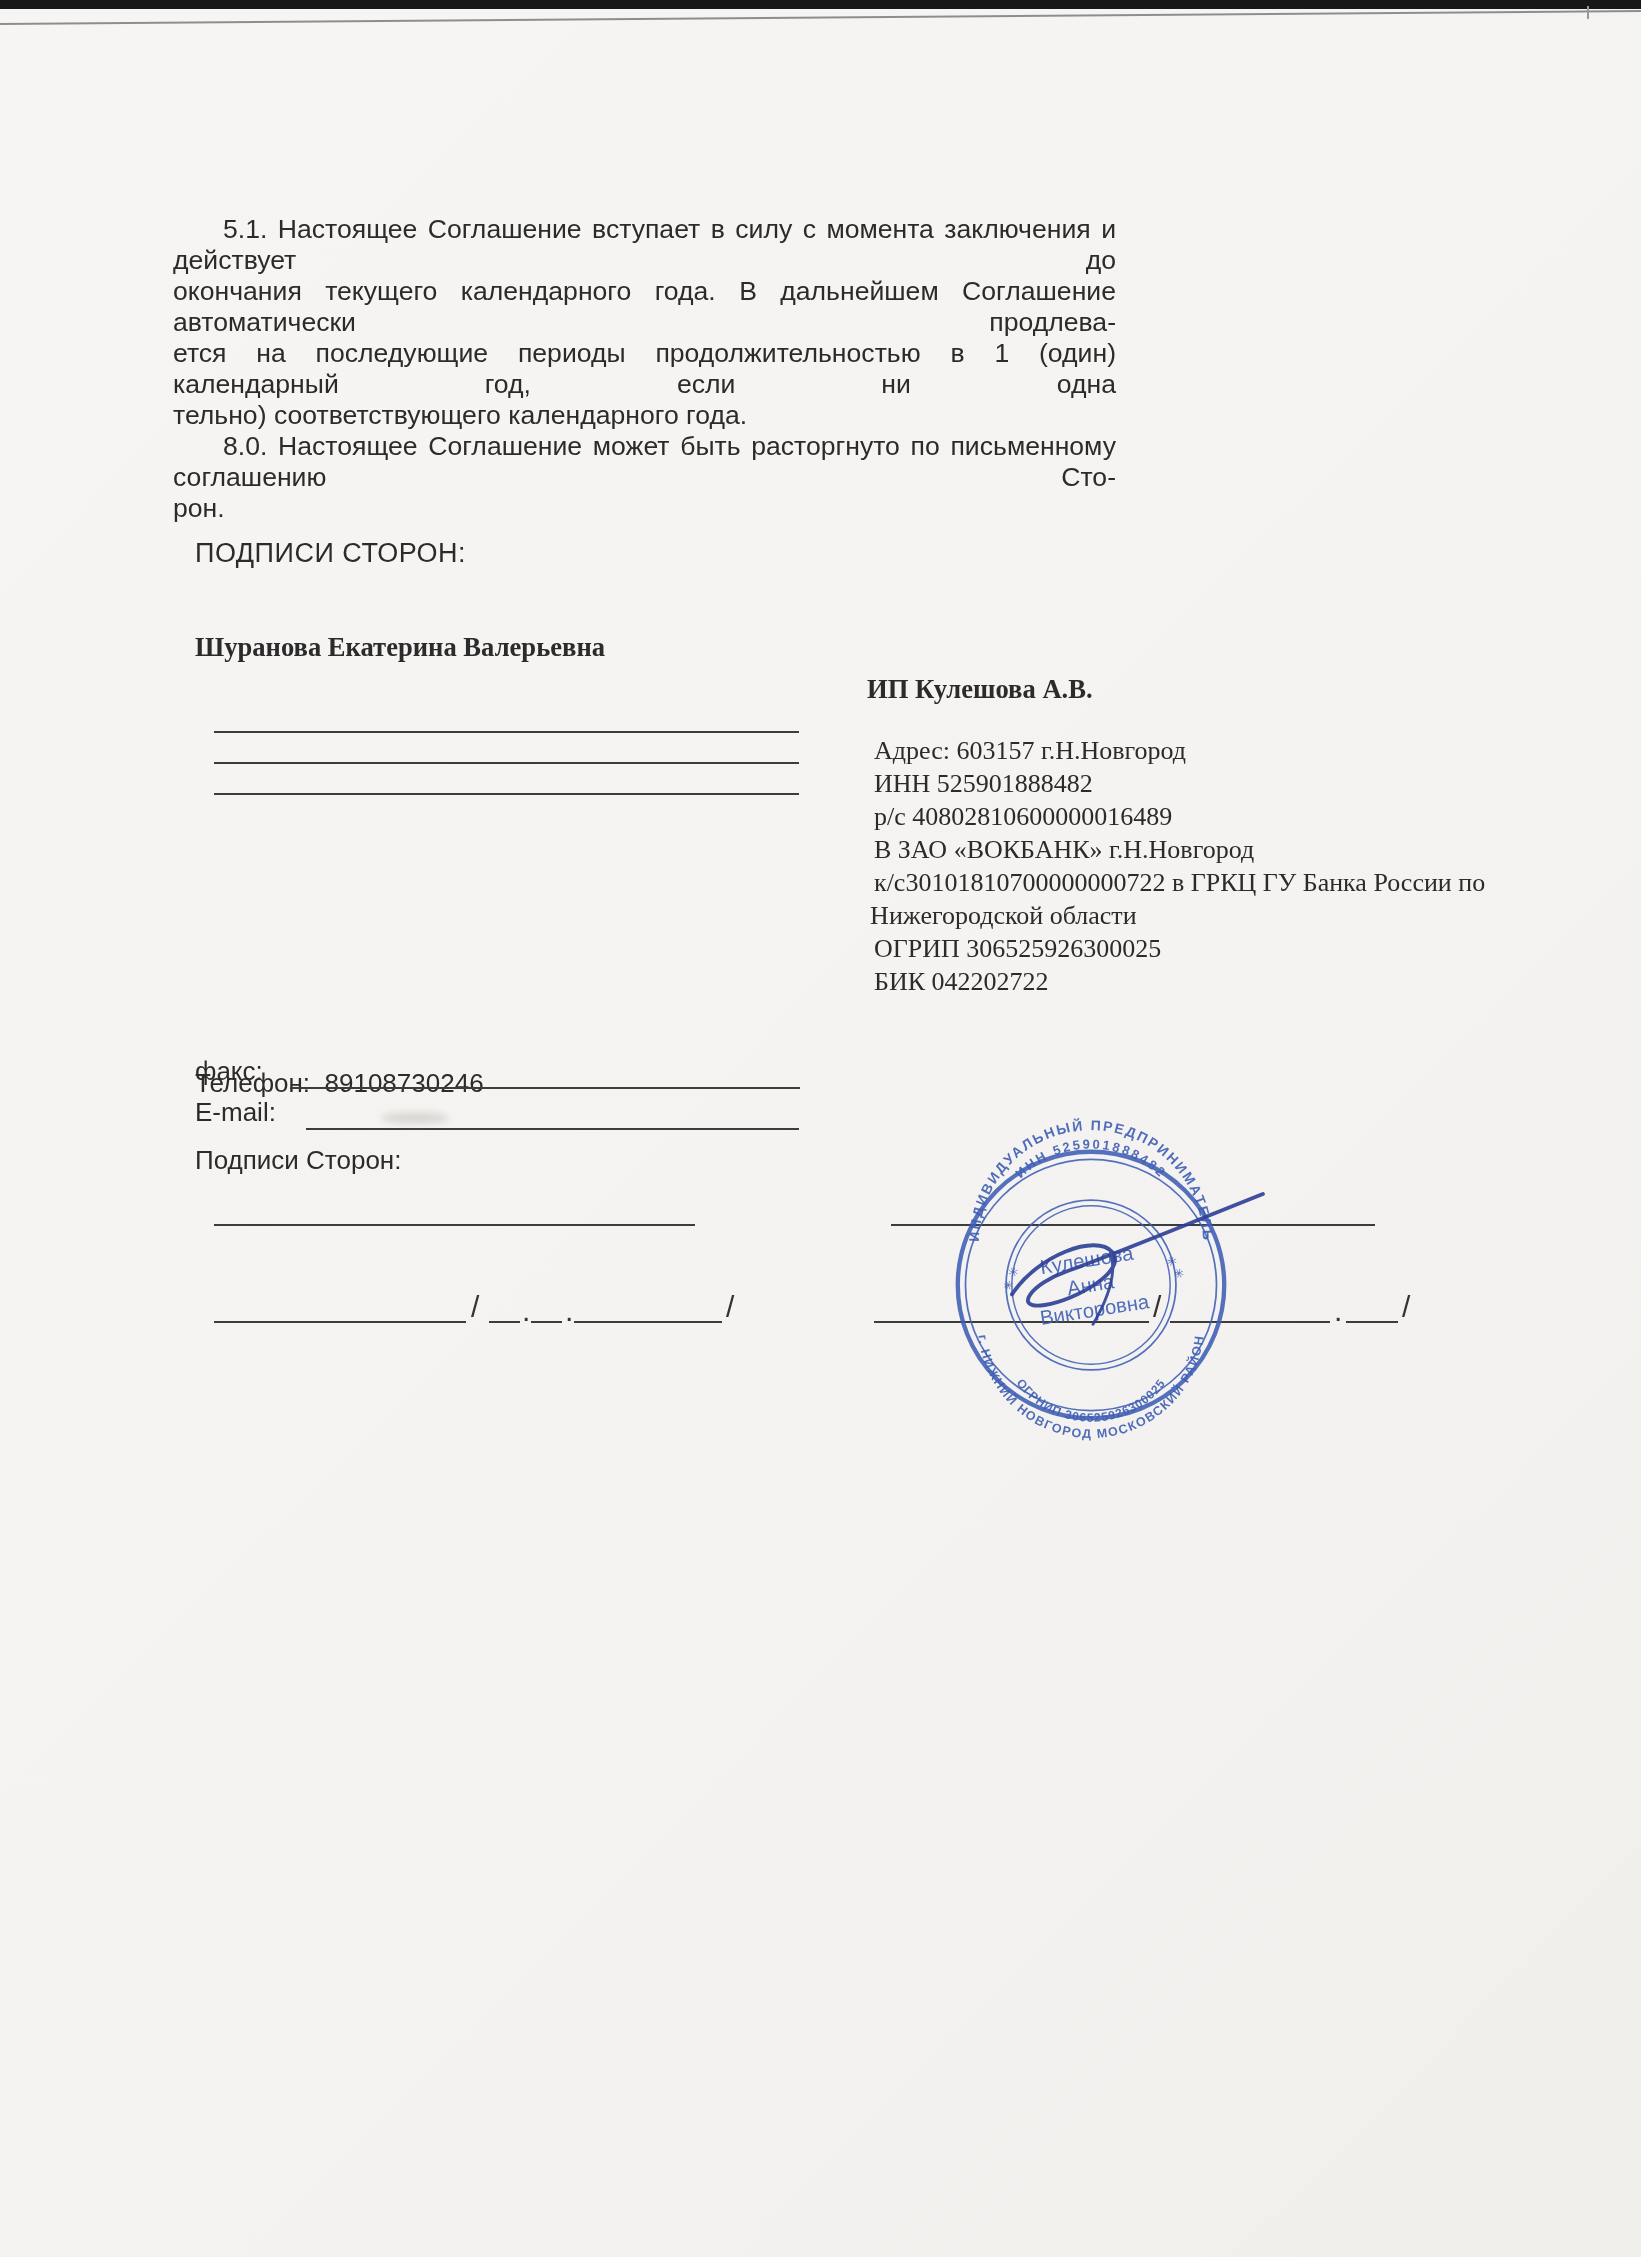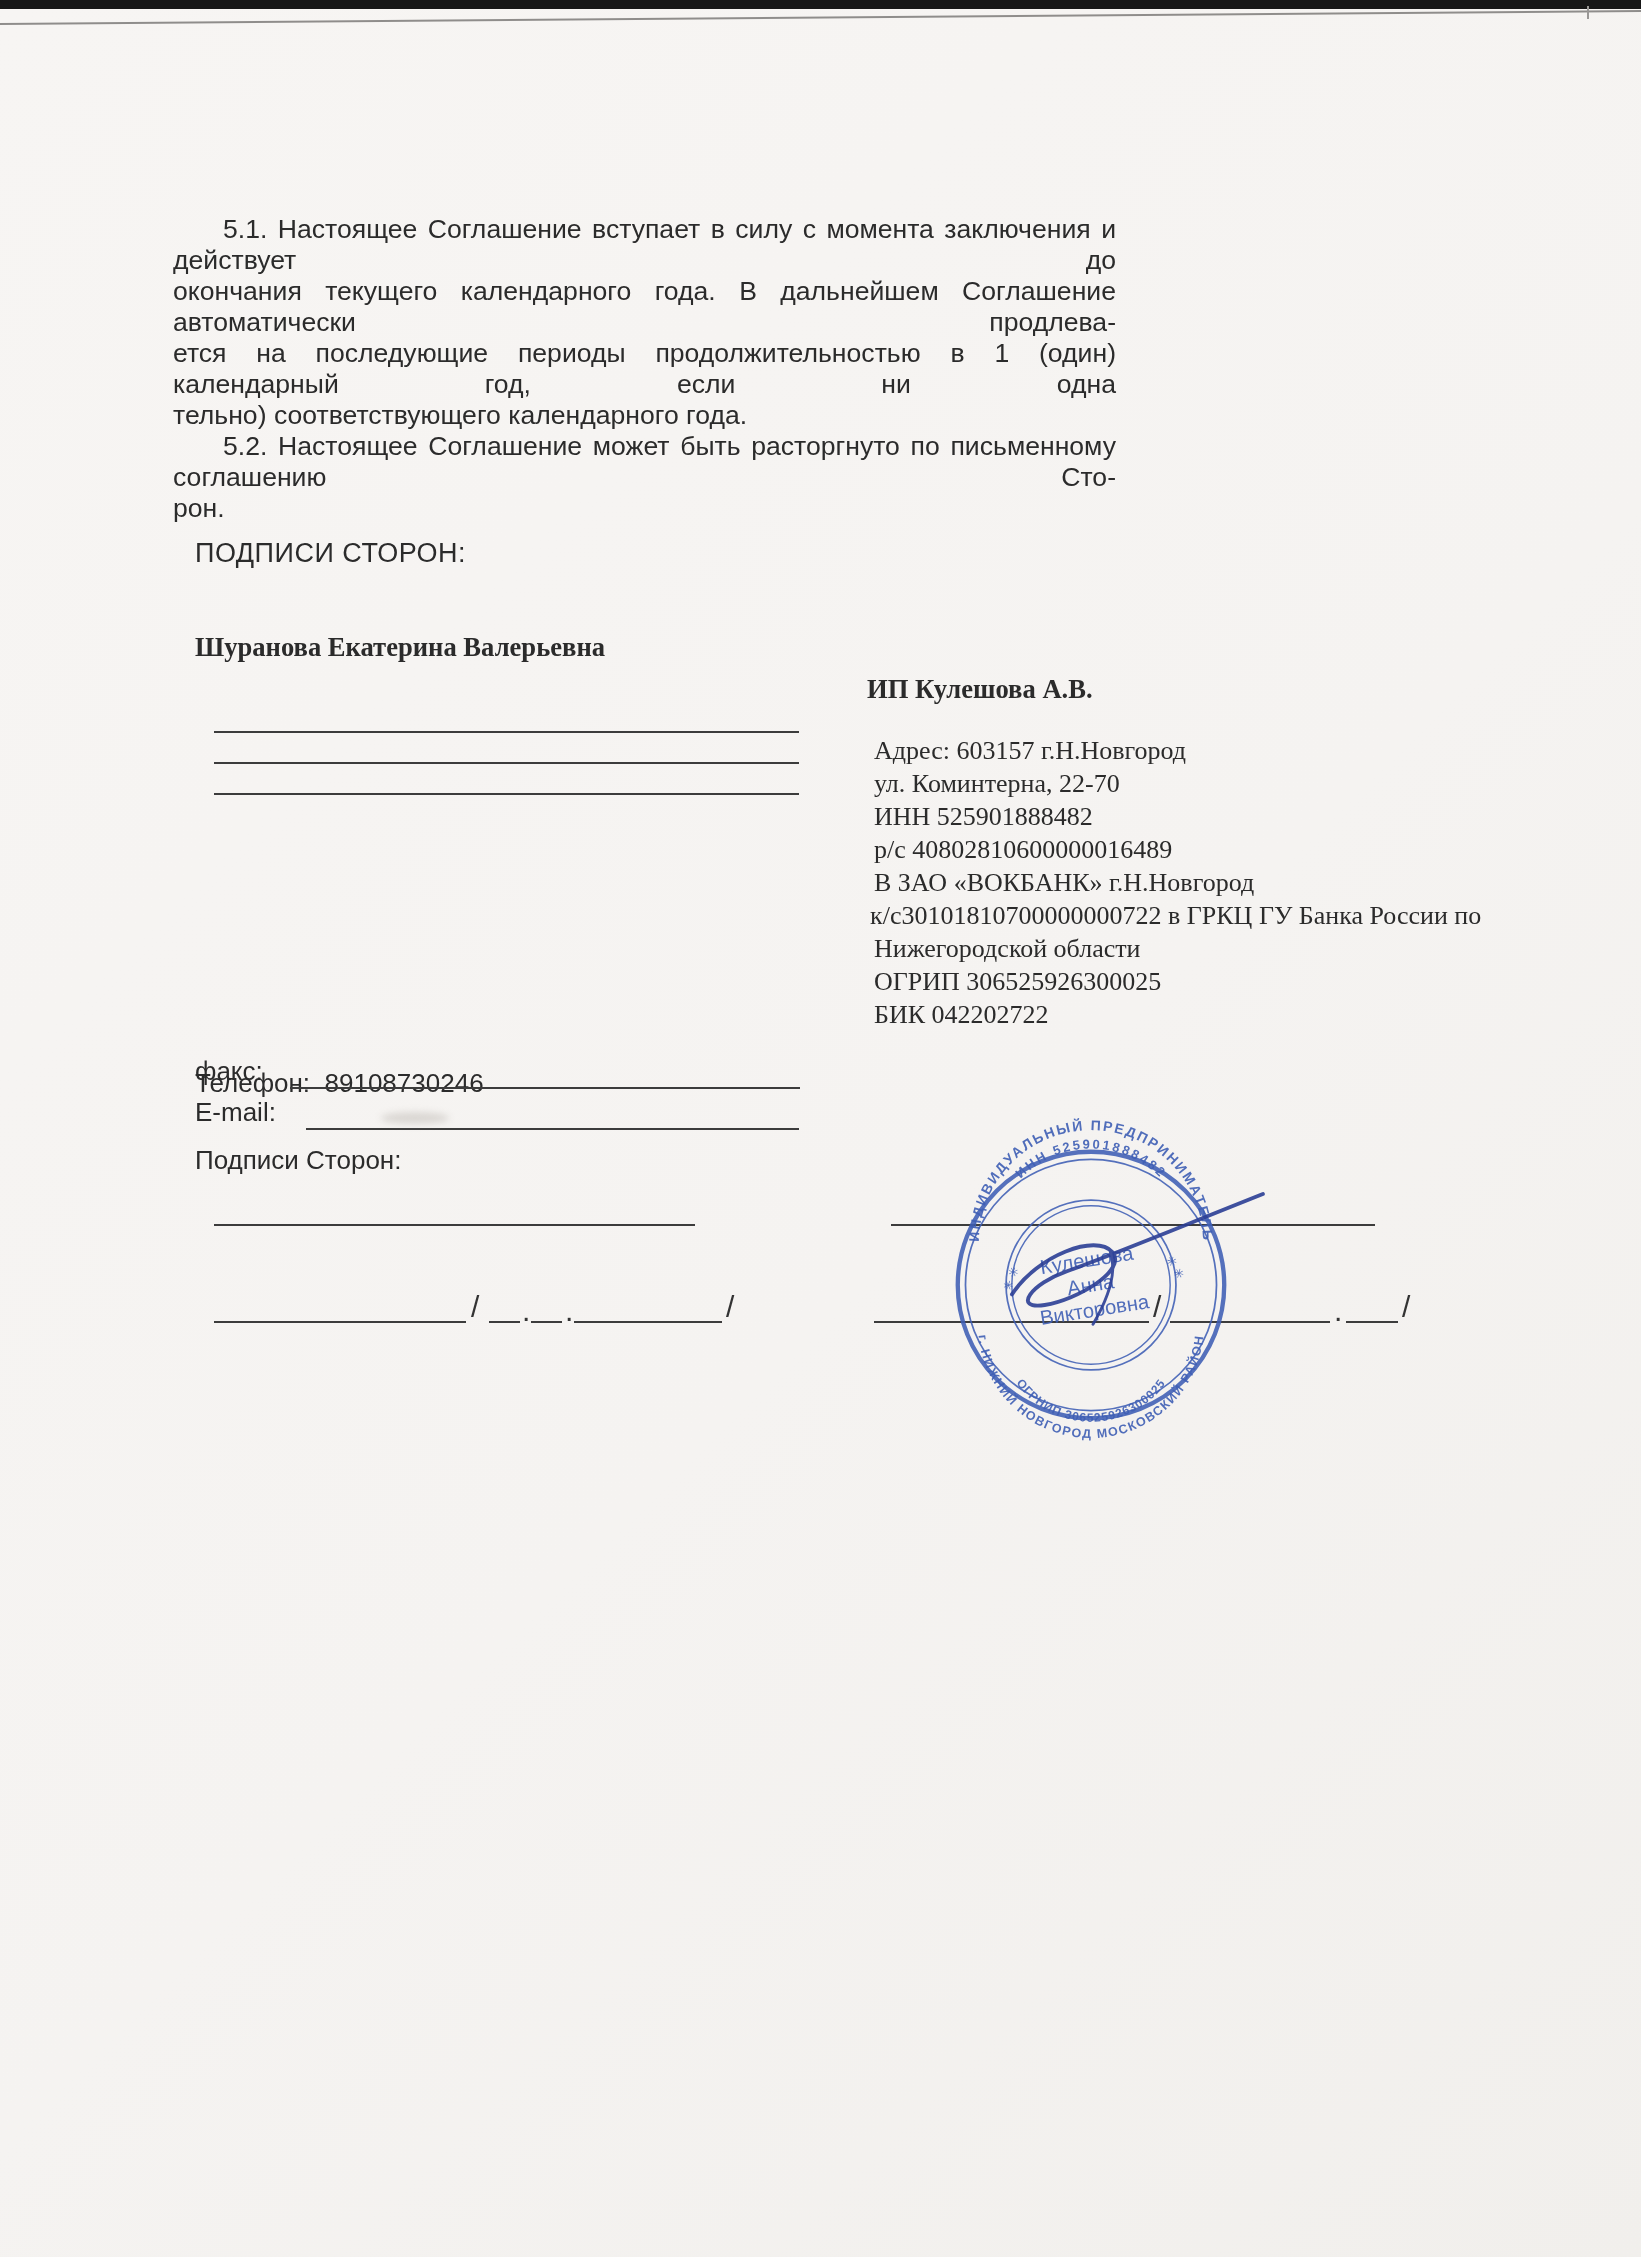--- a/index.html
+++ b/index.html
@@ -50,36 +50,35 @@
   <div class="abs scan-topbar"></div>
   <div class="abs scan-skewline"></div>
   <div class="abs scan-corner"></div>
 
 
   <div class="abs bodytext">
       <div class="body-line just ind">5.1. Настоящее Соглашение вступает в силу с момента заключения и действует до</div>
       <div class="body-line just">окончания текущего календарного года. В дальнейшем Соглашение автоматически продлева-</div>
       <div class="body-line just">ется на последующие периоды продолжительностью в 1 (один) календарный год, если ни одна</div>
       <div class="body-line">тельно) соответствующего календарного года.</div>
-      <div class="body-line just ind">5.2. Настоящее Соглашение может быть расторгнуто  по письменному соглашению Сто-</div>
+      <div class="body-line just ind">8.0. Настоящее Соглашение может быть расторгнуто  по письменному соглашению Сто-</div>
       <div class="body-line">рон.</div>
     </div>
 
   <div class="abs podpisi">ПОДПИСИ СТОРОН:</div>
 
   <div class="abs name-left">Шуранова Екатерина Валерьевна</div>
   <div class="abs name-right">ИП Кулешова А.В.</div>
 
   <div class="abs hline" style="left:214px;top:731px;width:585px;"></div>
   <div class="abs hline" style="left:214px;top:762px;width:585px;"></div>
   <div class="abs hline" style="left:214px;top:793px;width:585px;"></div>
 
   <div class="abs address">
       <div class="addr-line">Адрес: 603157 г.Н.Новгород</div>
-      <div class="addr-line">ул. Коминтерна, 22-70</div>
       <div class="addr-line">ИНН 525901888482</div>
       <div class="addr-line">р/с 40802810600000016489</div>
       <div class="addr-line">В  ЗАО «ВОКБАНК» г.Н.Новгород</div>
       <div class="addr-line">к/с30101810700000000722 в ГРКЦ ГУ Банка России по</div>
       <div class="addr-line">Нижегородской области</div>
       <div class="addr-line">ОГРИП 306525926300025</div>
       <div class="addr-line">БИК 042202722</div>
     </div>
 
   <div class="abs phone">Телефон:  89108730246</div>

